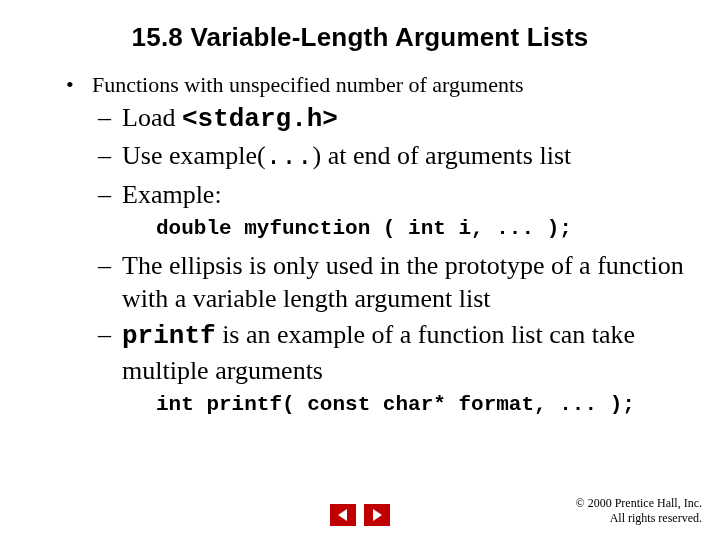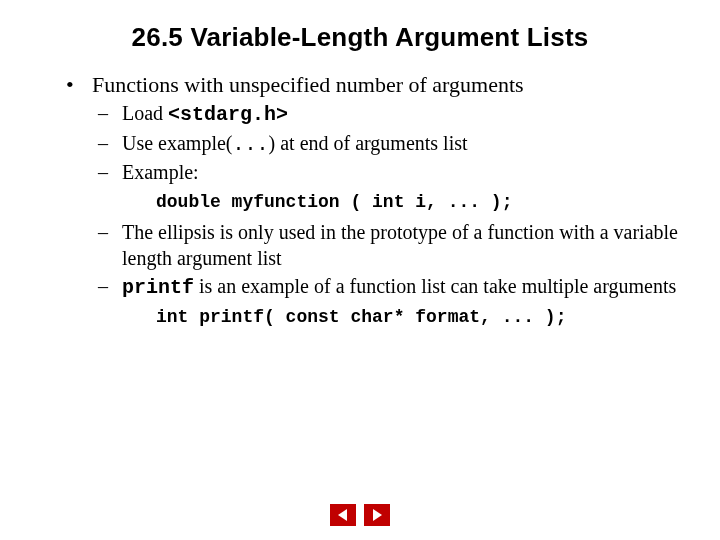--- a/index.html
+++ b/index.html
@@ -39,21 +39,21 @@
     content: "•";
     position: absolute;
     left: 4px;
     top: 0;
     font-size: 22px;
   }
   ul.level2 {
     list-style: none;
     margin: 2px 0 0 0;
     padding: 0;
-    font-size: 20px;
+    font-size: 26px;
   }
   ul.level2 > li {
     position: relative;
     padding-left: 30px;
     line-height: 1.28;
     margin-bottom: 3px;
   }
   ul.level2 > li::before {
     content: "–";
     position: absolute;
@@ -63,21 +63,21 @@
   .mono {
     font-family: "Courier New", Courier, monospace;
   }
   .mono-bold {
     font-family: "Courier New", Courier, monospace;
     font-weight: bold;
   }
   .code-line {
     font-family: "Courier New", Courier, monospace;
     font-weight: bold;
-    font-size: 18px;
+    font-size: 21px;
     margin-left: 64px;
     padding: 2px 0 4px 0;
     white-space: pre;
   }
   .footer {
     position: absolute;
     bottom: 12px;
     left: 0;
     right: 0;
     height: 40px;
@@ -105,21 +105,21 @@
     right: 18px;
     bottom: 2px;
     text-align: right;
     font-size: 12px;
     line-height: 1.25;
   }
 </style>
 </head>
 <body>
 
-<div class="title">26.5   Variable-Length Argument Lists</div>
+<div class="title">15.8   Variable-Length Argument Lists</div>
 
 <ul class="level1">
   <li>
     <span>Functions with unspecified number of arguments</span>
     <ul class="level2">
       <li>
         <span>Load </span><span class="mono-bold">&lt;stdarg.h&gt;</span>
       </li>
       <li>
         <span>Use example(</span><span class="mono">...</span><span>) at end of arguments list</span>
@@ -147,13 +147,17 @@
       <svg width="14" height="14" viewBox="0 0 14 14">
         <polygon points="11,1 11,13 2,7" fill="#ffffff"></polygon>
       </svg>
     </div>
     <div class="arrow-btn">
       <svg width="14" height="14" viewBox="0 0 14 14">
         <polygon points="3,1 3,13 12,7" fill="#ffffff"></polygon>
       </svg>
     </div>
   </div>
+  <div class="copyright">
+    <span>©</span><span> 2000 Prentice Hall, Inc.</span><br>
+    <span>All rights reserved.</span>
+  </div>
 </div>
 
 </body></html>

